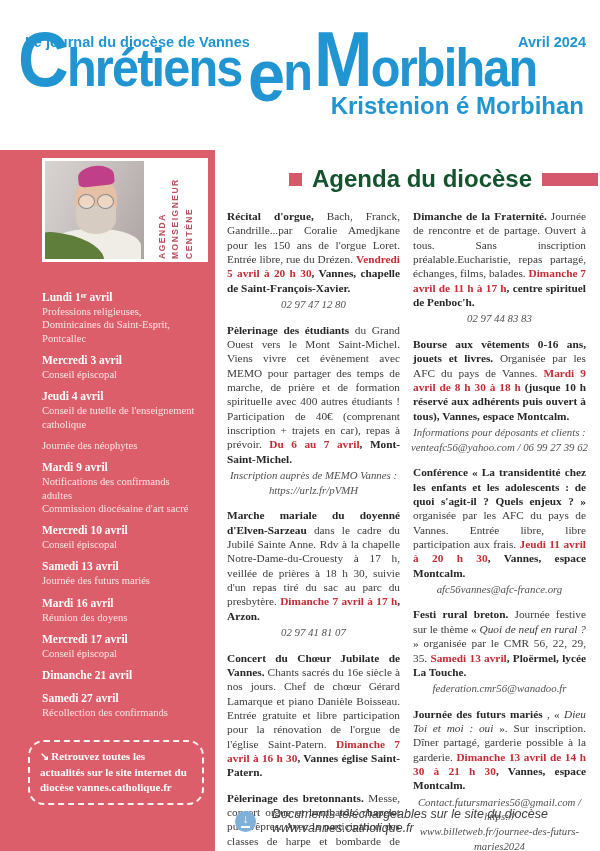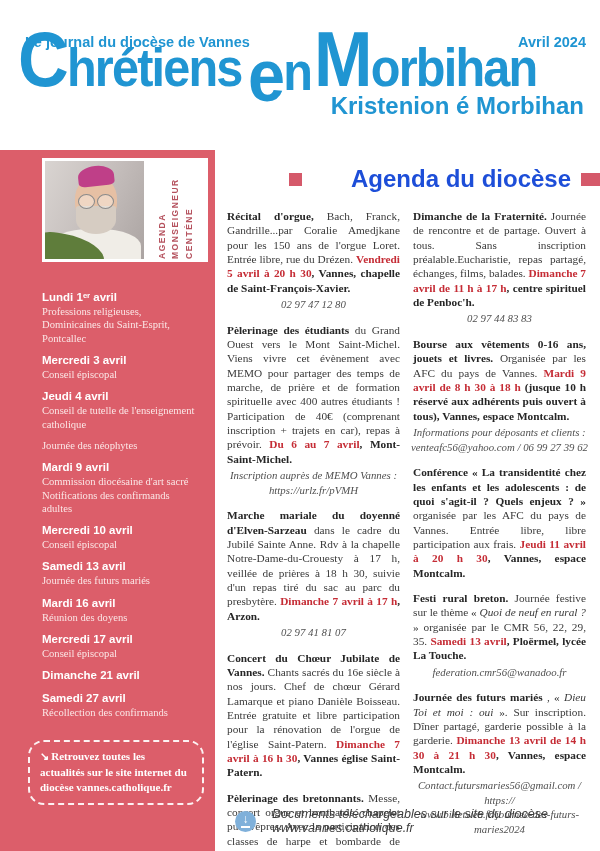--- a/index.html
+++ b/index.html
@@ -36,34 +36,34 @@
   .beard{position:absolute;top:45px;left:31px;width:40px;height:28px;background:#d6ccc2;border-radius:8% 8% 50% 50%;}
   .alb{position:absolute;bottom:-8px;left:4px;width:92px;height:38px;background:#f0ede7;border-radius:45% 45% 0 0;}
   .chasuble{position:absolute;bottom:-10px;left:-12px;width:72px;height:34px;background:#5f7d3b;
             transform:rotate(10deg);border-radius:30% 60% 0 0;}
   .photo-caption{flex:1;display:flex;justify-content:center;gap:4px;padding-top:2px;}
   .vword{writing-mode:vertical-rl;transform:rotate(180deg);font-family:"Liberation Sans",sans-serif;
          font-weight:bold;font-size:8.5px;letter-spacing:1.5px;color:#b5525e;line-height:1.1;}
 
   .entries{padding:28px 16px 0 42px;}
   .entry{margin-bottom:8px;}
-  .entry-date{font-family:Liberation Sans, sans-serif;font-weight:bold;color:#ffffff;font-size:11.5px;line-height:1.3;}
+  .entry-date{font-family:Liberation Serif, serif;font-weight:bold;color:#ffffff;font-size:11.5px;line-height:1.3;}
   .entry-line{color:#fbe6e6;font-size:10.6px;line-height:1.26;}
 
   .side-note{position:absolute;left:28px;bottom:46px;width:152px;padding:7px 10px 8px 10px;
              border:2px dashed rgba(255,255,255,.92);border-radius:16px;color:#ffffff;
              font-weight:bold;font-size:11px;line-height:1.38;}
   .side-note .arrow{font-weight:bold;margin-right:2px;}
 
   
   .main{position:absolute;left:215px;top:150px;width:385px;height:701px;}
   .banner{display:flex;align-items:center;gap:10px;margin:17px 12px 10px 74px;}
   .banner .sq{width:13px;height:13px;background:#d5596a;flex:0 0 auto;}
   .banner .label{font-family:"Liberation Sans",sans-serif;font-weight:bold;font-size:24px;
-                 color:#1d4ed8;white-space:nowrap;line-height:1;margin-left:39px;}
+                 color:#14532d;white-space:nowrap;line-height:1;}
   .banner .bar{width:56px;height:13px;background:#d5596a;margin-left:auto;flex:0 0 auto;}
 
   .cols{display:flex;gap:9px;padding:6px 12px 0 10px;}
   .col{width:177px;flex:0 0 auto;}
   .article{margin-bottom:11px;}
   .art-text{margin:2px;font-size:11.3px;line-height:1.27;text-align:justify;color:#3a3a3a;}
   .seg-t,.seg-p{font-weight:bold;color:#262626;}
   .seg-r{font-weight:bold;color:#c52c35;}
   .seg-i{font-style:italic;}
   .contacts{margin-top:2px;text-align:center;}
@@ -122,22 +122,22 @@
         </div>
         <div class="entry">
           <div class="entry-date">Jeudi 4 avril</div>
           <div class="entry-line">Conseil de tutelle de l'enseignement catholique</div>
         </div>
         <div class="entry">
           <div class="entry-line">Journée des néophytes</div>
         </div>
         <div class="entry">
           <div class="entry-date">Mardi 9 avril</div>
+          <div class="entry-line">Notifications des confirmands adultes</div>
           <div class="entry-line">Commission diocésaine d'art sacré</div>
-          <div class="entry-line">Notifications des confirmands adultes</div>
         </div>
         <div class="entry">
           <div class="entry-date">Mercredi 10 avril</div>
           <div class="entry-line">Conseil épiscopal</div>
         </div>
         <div class="entry">
           <div class="entry-date">Samedi 13 avril</div>
           <div class="entry-line">Journée des futurs mariés</div>
         </div>
         <div class="entry">
@@ -205,20 +205,23 @@
           </div>
           <div class="article">
             <p class="art-text"><span class="seg-t">Bourse aux vêtements 0-16 ans, jouets et livres.</span><span class="seg-b"> Organisée par les AFC du pays de Vannes. </span><span class="seg-r">Mardi 9 avril de 8 h 30 à 18 h</span><span class="seg-p"> (jusque 10 h réservé aux adhérents puis ouvert à tous), Vannes, espace Montcalm.</span></p>
             <div class="contacts">
               <div class="contact-line">Informations pour déposants et clients :</div>
               <div class="contact-line">venteafc56@yahoo.com / 06 99 27 39 62</div>
             </div>
           </div>
           <div class="article">
             <p class="art-text"><span class="seg-t">Conférence « La transidentité chez les enfants et les adolescents : de quoi s'agit-il ? Quels enjeux ? »</span><span class="seg-b"> organisée par les AFC du pays de Vannes. Entrée libre, libre participation aux frais. </span><span class="seg-r">Jeudi 11 avril à 20 h 30</span><span class="seg-p">, Vannes, espace Montcalm.</span></p>
+            <div class="contacts">
+              <div class="contact-line">afc56vannes@afc-france.org</div>
+            </div>
           </div>
           <div class="article">
             <p class="art-text"><span class="seg-t">Festi rural breton.</span><span class="seg-b"> Journée festive sur le thème « </span><span class="seg-i">Quoi de neuf en rural ?</span><span class="seg-b"> » organisée par le CMR 56, 22, 29, 35. </span><span class="seg-r">Samedi 13 avril</span><span class="seg-p">, Ploërmel, lycée La Touche.</span></p>
             <div class="contacts">
               <div class="contact-line">federation.cmr56@wanadoo.fr</div>
             </div>
           </div>
           <div class="article">
             <p class="art-text"><span class="seg-t">Journée des futurs mariés</span><span class="seg-b"> , « </span><span class="seg-i">Dieu Toi et moi : oui</span><span class="seg-b"> ». Sur inscription. Dîner partagé, garderie possible à la garderie. </span><span class="seg-r">Dimanche 13 avril de 14 h 30 à 21 h 30</span><span class="seg-p">, Vannes, espace Montcalm.</span></p>
             <div class="contacts">

